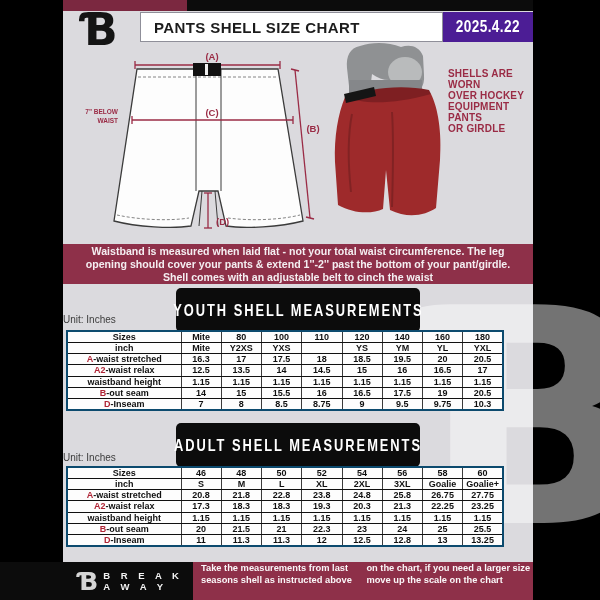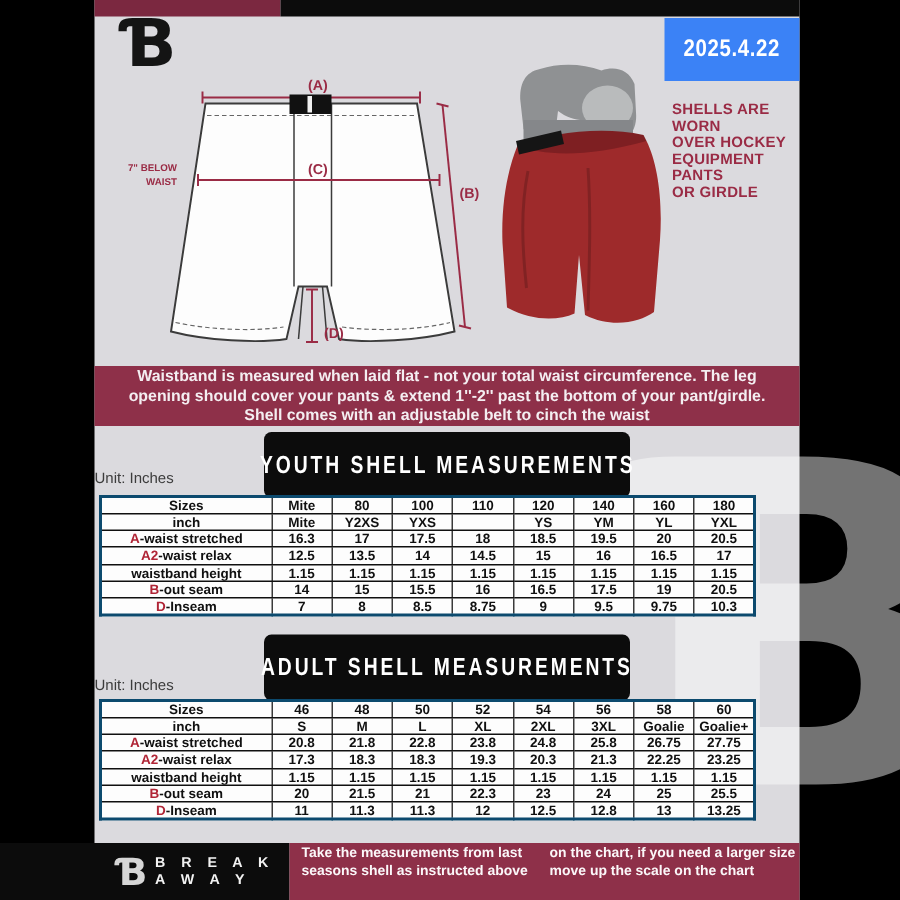--- a/index.html
+++ b/index.html
@@ -10,21 +10,21 @@
   .content-bg { position:absolute; left:63px; top:0; width:470px; height:600px; background:#dbdade; }
 
   
   .top-strip-maroon { position:absolute; left:63px; top:0; width:124px; height:11px; background:#7b2840; }
   .top-strip-black  { position:absolute; left:187px; top:0; width:346px; height:11px; background:#0c0c0c; }
   .brand-glyph { position:absolute; left:82px; top:8px; font-family:"DejaVu Sans", sans-serif;
                  font-weight:bold; font-size:44px; color:#141414; line-height:1; }
   .title-box { position:absolute; left:140px; top:12px; width:303px; height:30px; background:#fff;
                border:1px solid #8f8f99; display:flex; align-items:center; padding-left:13px; }
   .title-box span { font-size:15px; font-weight:600; letter-spacing:.4px; color:#1c1c1c; }
-  .date-box { position:absolute; left:443px; top:12px; width:90px; height:42px; background:#3b82f6;
+  .date-box { position:absolute; left:443px; top:12px; width:90px; height:30px; background:#4c1d95;
               display:flex; align-items:center; justify-content:center; }
   .date-box span { color:#fff; font-weight:bold; font-size:16px; letter-spacing:.5px;
                    display:inline-block; transform:scaleX(.85); }
 
   
   .diagram { position:absolute; left:85px; top:50px; }
   .shell-photo { position:absolute; left:332px; top:42px; }
   .shell-note { position:absolute; left:448px; top:68px; width:88px; font-size:10px; font-weight:bold;
                 color:#9a2b45; line-height:11px; letter-spacing:.2px; }
 
@@ -76,20 +76,23 @@
 </head>
 <body>
 
 <div id="page">
   <div class="content-bg"></div>
   <div class="watermark">Ɓ</div>
 
   <div class="top-strip-maroon"></div>
   <div class="top-strip-black"></div>
   <div class="brand-glyph">Ɓ</div>
+  <div class="title-box">
+    <span>PANTS SHELL SIZE CHART</span>
+  </div>
   <div class="date-box">
     <span>2025.4.22</span>
   </div>
 
   <svg class="diagram" width="235" height="185" viewBox="0 0 235 185">
 
     <line x1="50" y1="15" x2="195" y2="15" stroke="#9a2b45" stroke-width="1.3"></line>
     <line x1="50" y1="11" x2="50" y2="19" stroke="#9a2b45" stroke-width="1.3"></line>
     <line x1="195" y1="11" x2="195" y2="19" stroke="#9a2b45" stroke-width="1.3"></line>
 

